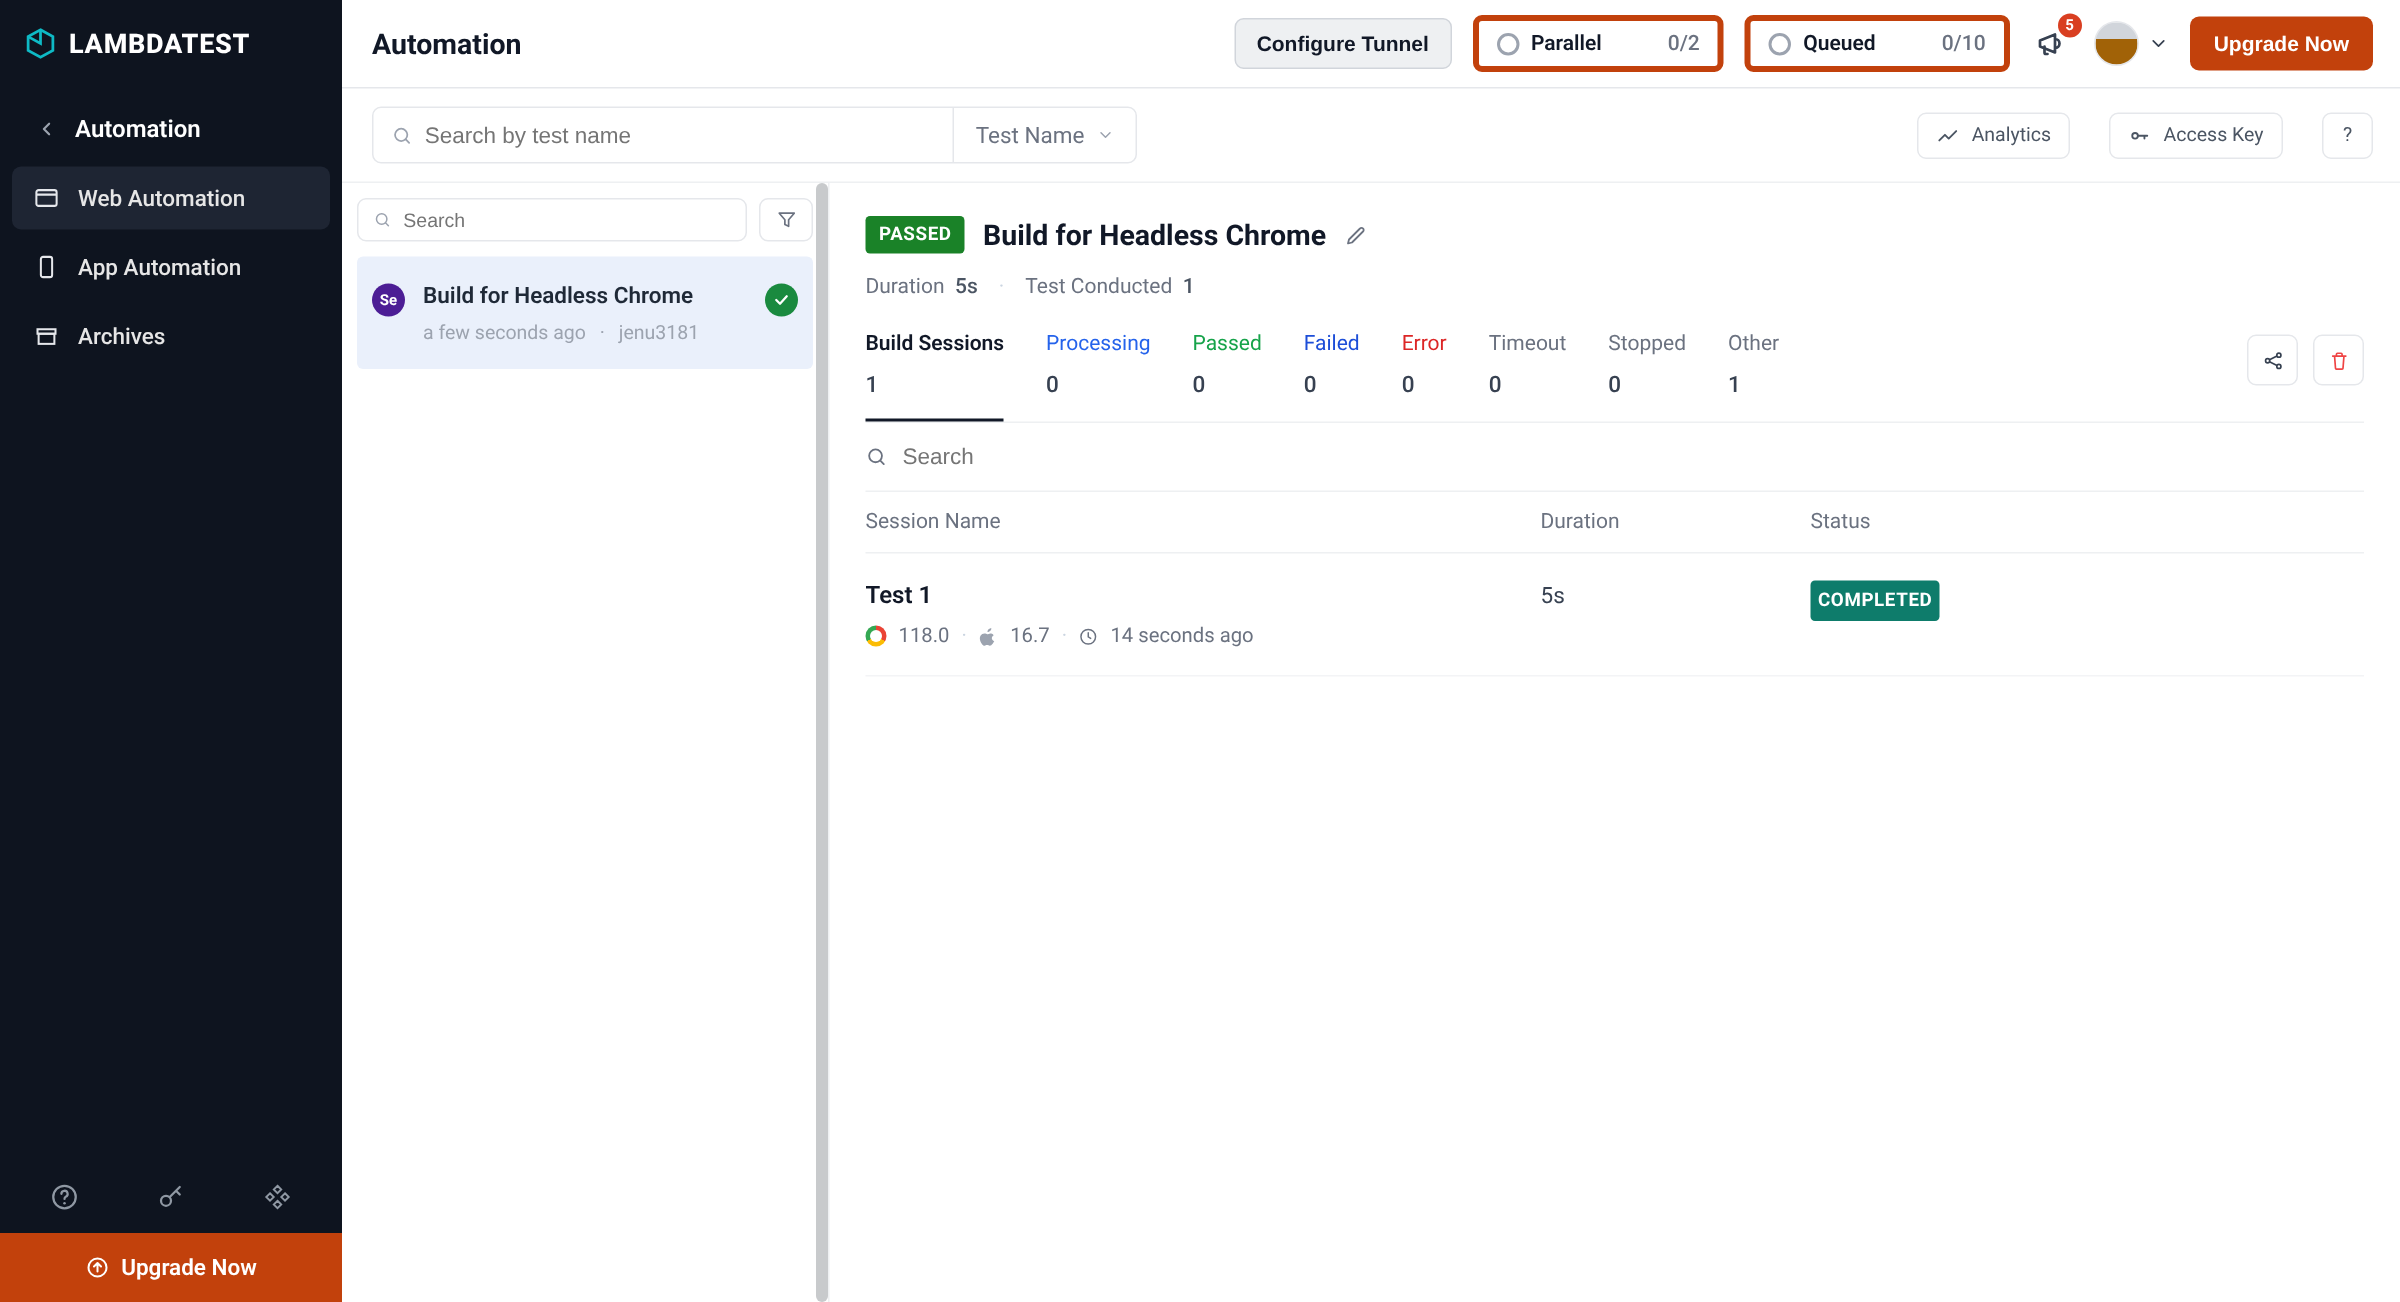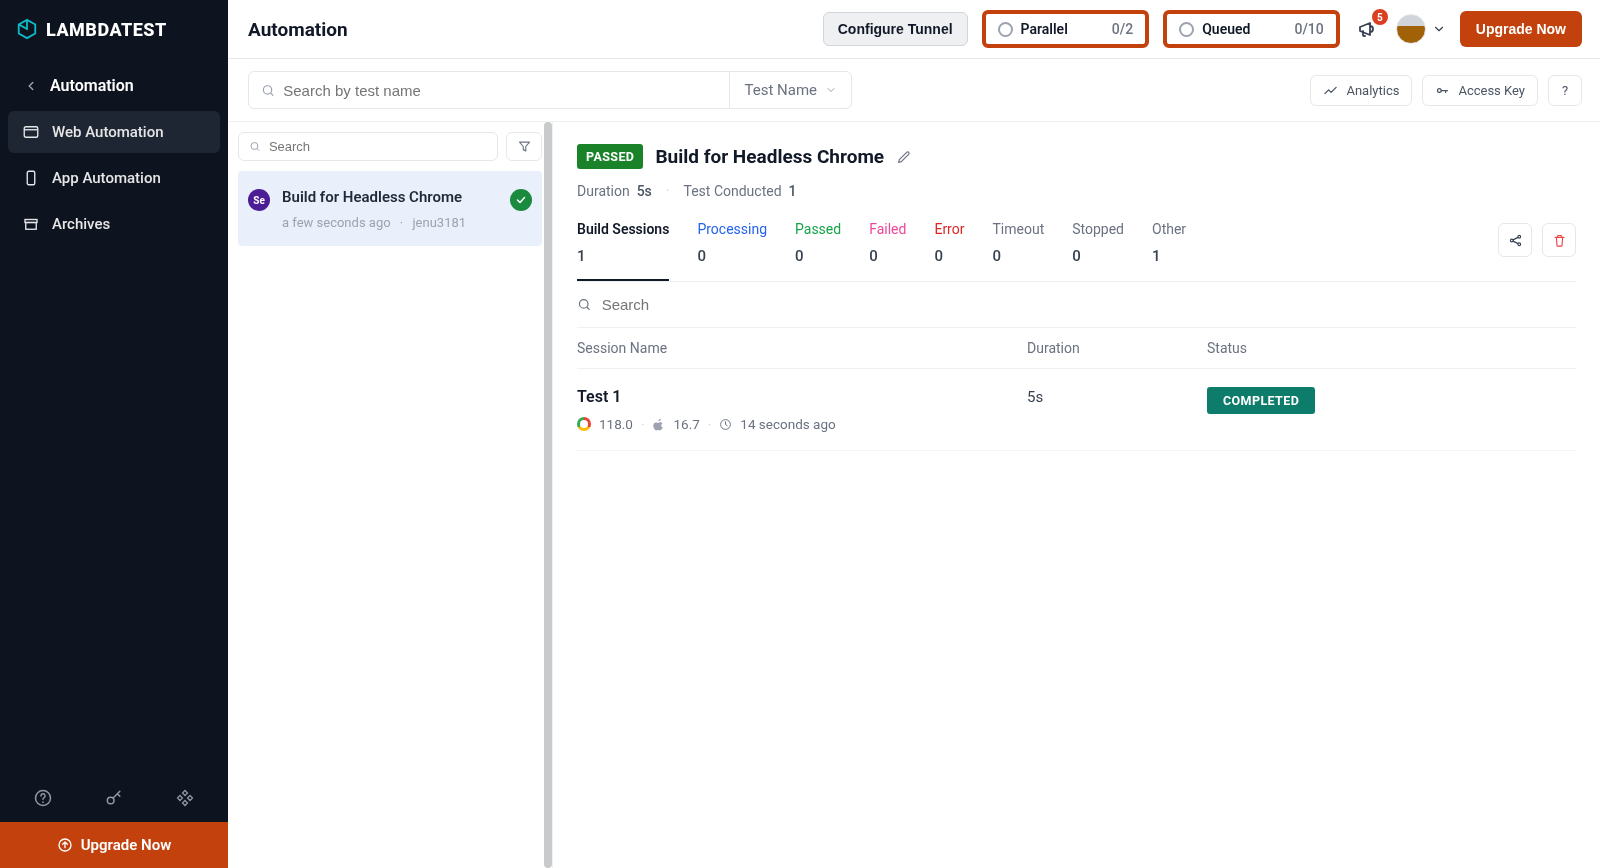--- a/index.html
+++ b/index.html
@@ -29,25 +29,25 @@
 .chip-circle { width:15px; height:15px; border:2px solid #9ca3af; border-radius:50%; }
 .chip .count { color:#6b7280; font-weight:500;padding-left:36px; }
 .bell-wrap { position:relative; cursor:pointer; padding:2px; }
 .bell-badge { position:absolute; top:-6px; right:-6px; background:#d93f21; color:#fff; border-radius:50%; width:16px; height:16px; font-size:10px; display:flex; align-items:center; justify-content:center; font-weight:700;}
 .avatar-wrap { display:flex; align-items:center; gap:6px; cursor:pointer; }
 .avatar { width:30px; height:30px; border-radius:50%; background:linear-gradient(180deg,#d1d5db 40%,#a16207 40%); border:1px solid #e5e7eb; }
 .btn-upgrade { background:#c2410c; color:#fff; border:none; border-radius:6px; padding:10px 16px; font-size:14px; font-weight:700; cursor:pointer; }
 
 
 .subbar { display:flex; align-items:center; padding:12px 18px 12px 20px; border-bottom:1px solid #eef0f2; }
-.search-main { display:flex; align-items:center; border:1px solid #e5e7eb; border-radius:6px; height:38px; width:604px; }
+.search-main { display:flex; align-items:center; border:1px solid #e5e7eb; border-radius:6px; height:38px; width:510px; }
 .search-left { display:flex; align-items:center; gap:8px; padding:0 12px; flex:1; color:#9ca3af; height:100%; }
 .search-left input { border:none; outline:none; font-size:15px; color:#111827; width:100%; background:transparent; }
 .search-dd { display:flex; align-items:center; gap:8px; border-left:1px solid #e5e7eb; padding:0 14px; height:100%; color:#6b7280; font-size:15px; cursor:pointer; min-width:120px;}
-.sub-right { margin-left:auto; display:flex; gap:10px; }
+.sub-right { margin-left:auto; display:flex; gap:26px; }
 .mini-btn { display:flex; align-items:center; gap:8px; border:1px solid #e5e7eb; border-radius:6px; padding:7px 12px; font-size:13px; color:#4b5563; cursor:pointer; background:#fff; }
 .mini-btn.square { width:34px; justify-content:center; padding:7px; }
 
 
 .content { display:flex; flex:1; min-height:0; }
 
 
 .builds-col { width:325px; border-right:1px solid #eef0f2; display:flex; flex-direction:column; background:#fff; position:relative; padding:0 10px;}
 .builds-filter-row { display:flex; gap:8px; padding:10px 0px 10px 0px; }
 .builds-search { flex:1; display:flex; align-items:center; gap:8px; border:1px solid #e5e7eb; border-radius:6px; padding:6px 10px; }
@@ -75,21 +75,21 @@
 .detail-sub .dot { color:#cbd5e1; }
 
 .tabs-row { display:flex; align-items:flex-start; margin-top:22px; border-bottom:1px solid #eef0f2; position:relative;}
 .tab { padding:0 0 14px 0; margin-right:28px; cursor:pointer; }
 .tab .t-label { font-size:14px; font-weight:400; color:#6b7280; }
 .tab .t-count { font-size:15px; font-weight:500; color:#374151; margin-top:10px; }
 .tab.active { border-bottom:2px solid #111827; }
 .tab.active .t-label { color:#111827; font-weight:600;}
 .tab.c-processing .t-label { color:#2563eb; }
 .tab.c-passed .t-label { color:#16a34a; }
-.tab.c-failed .t-label { color:#ec4899; }
+.tab.c-failed .t-label { color:#1d4ed8; }
 .tab.c-error .t-label { color:#dc2626; }
 .tabs-actions { margin-left:auto; display:flex; gap:10px; padding-top:2px;}
 .icon-btn { width:34px; height:34px; border:1px solid #e5e7eb; border-radius:6px; display:flex; align-items:center; justify-content:center; cursor:pointer; color:#6b7280; background:#fff;}
 .icon-btn.danger { color:#ef4444; }
 
 .session-search { display:flex; align-items:center; gap:10px; padding:14px 0; color:#6b7280; }
 .session-search input { border:none; outline:none; font-size:15px; background:transparent; color:#111827; width:100%;}
 
 .thead { display:flex; color:#6b7280; font-size:14px; padding:12px 0; border-top:1px solid #eef0f2; border-bottom:1px solid #eef0f2; }
 .col-name { flex:0 0 450px; }
@@ -97,21 +97,21 @@
 .col-stat { flex:0 0 140px; }
 
 .trow { display:flex; padding:18px 0; border-bottom:1px solid #f3f4f6; }
 .sess-name { font-size:16px; font-weight:600; color:#111827; }
 .sess-meta { display:flex; align-items:center; gap:8px; color:#6b7280; font-size:13.5px; margin-top:10px; }
 .sess-meta .mdot { color:#cbd5e1; }
 .chrome-dot { width:14px; height:14px; border-radius:50%; background:conic-gradient(#ea4335 0 120deg,#fbbc05 120deg 240deg,#34a853 240deg 360deg); display:inline-block; position:relative;}
 .chrome-dot::after{content:"";position:absolute;inset:3px;border-radius:50%;background:#fff;}
 .apple-ic { color:#9ca3af; }
 .dur-val { font-size:15px; color:#374151; }
-.status-badge { background:#0e7c6b; color:#fff; font-size:12.5px; font-weight:700; padding:6px 16px; border-radius:3px; letter-spacing:0.4px; display:inline-block;}
+.status-badge { background:#0e7c6b; color:#fff; font-size:12.5px; font-weight:700; padding:6px 5px; border-radius:3px; letter-spacing:0.4px; display:inline-block;}
 
 svg { display:block; }
 </style>
 </head>
 <body>
 
 <div class="app">
 
   <aside class="sidebar">
     <div class="logo">

